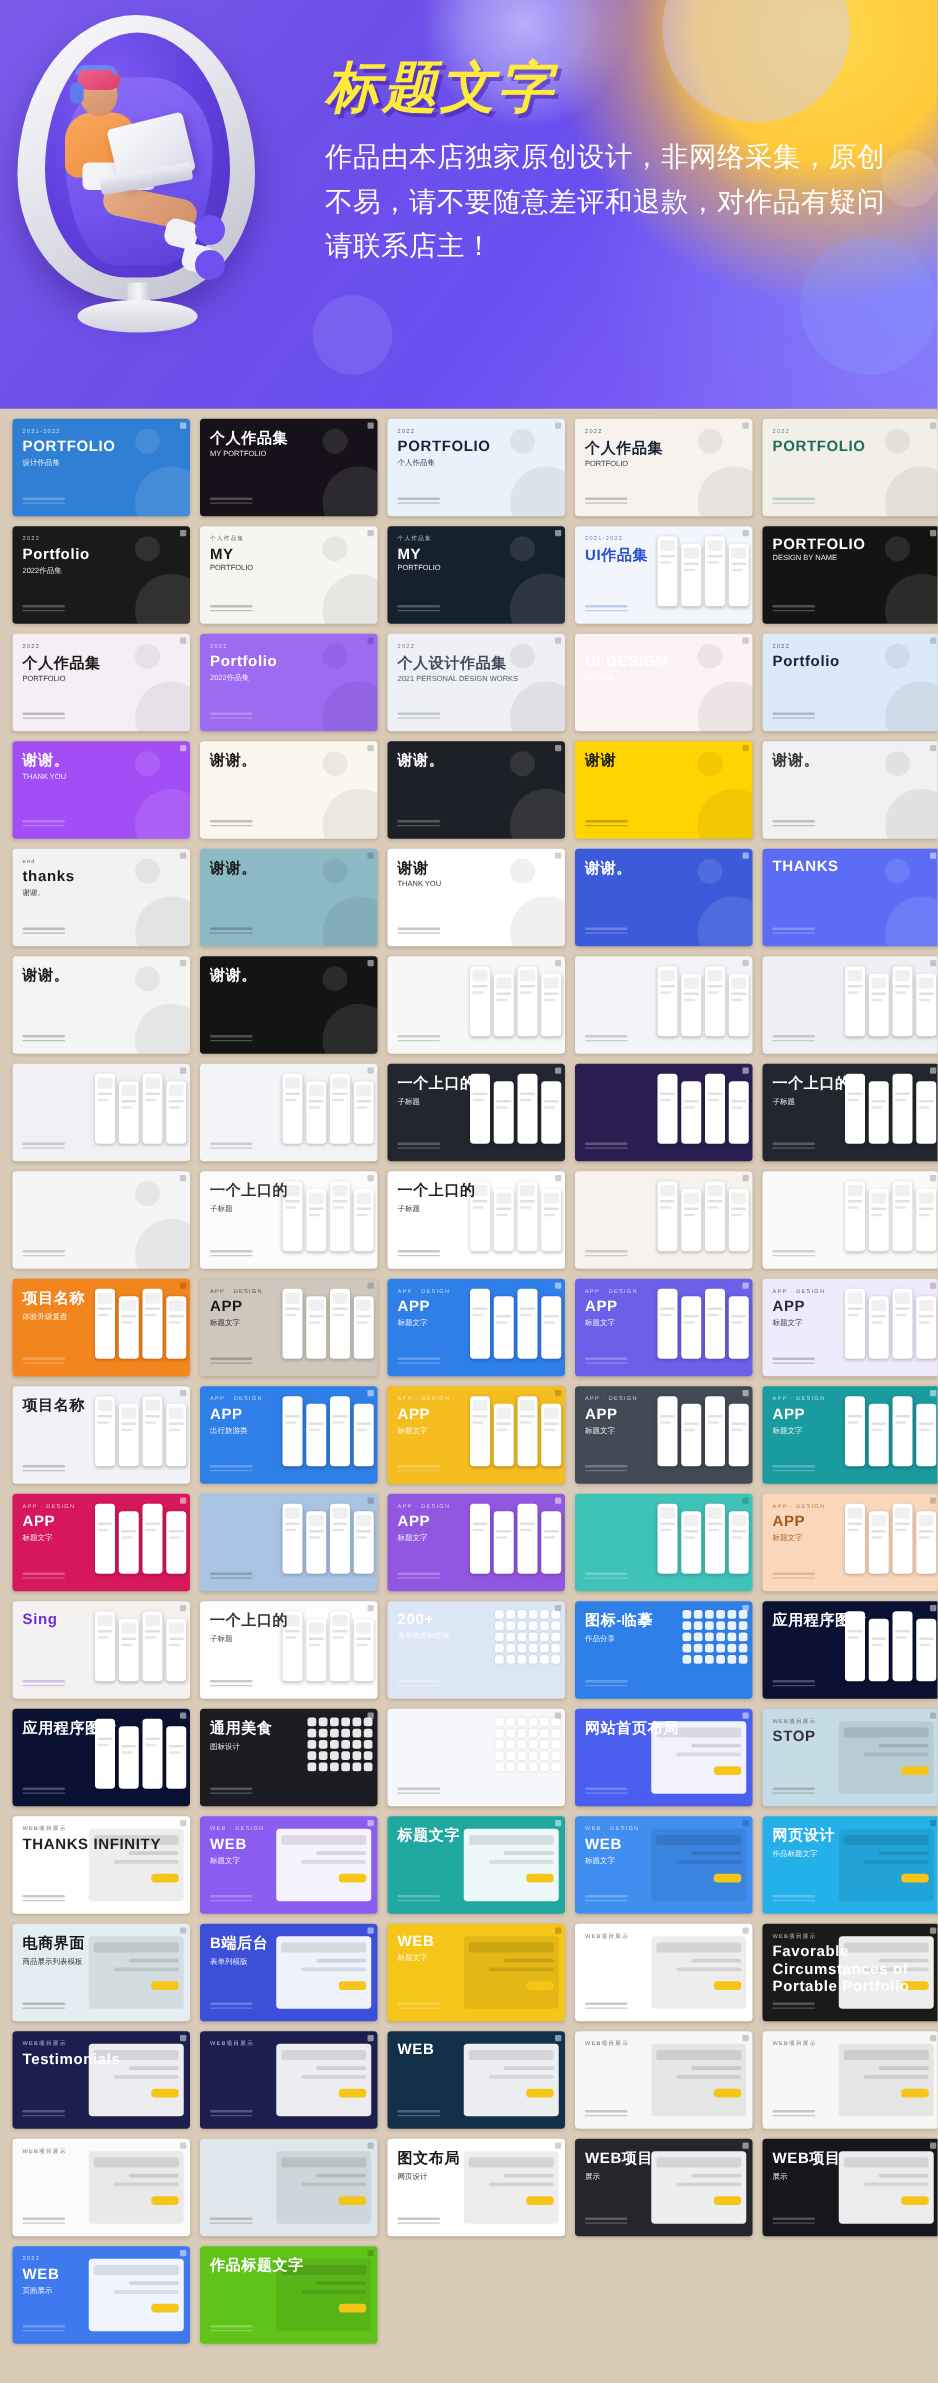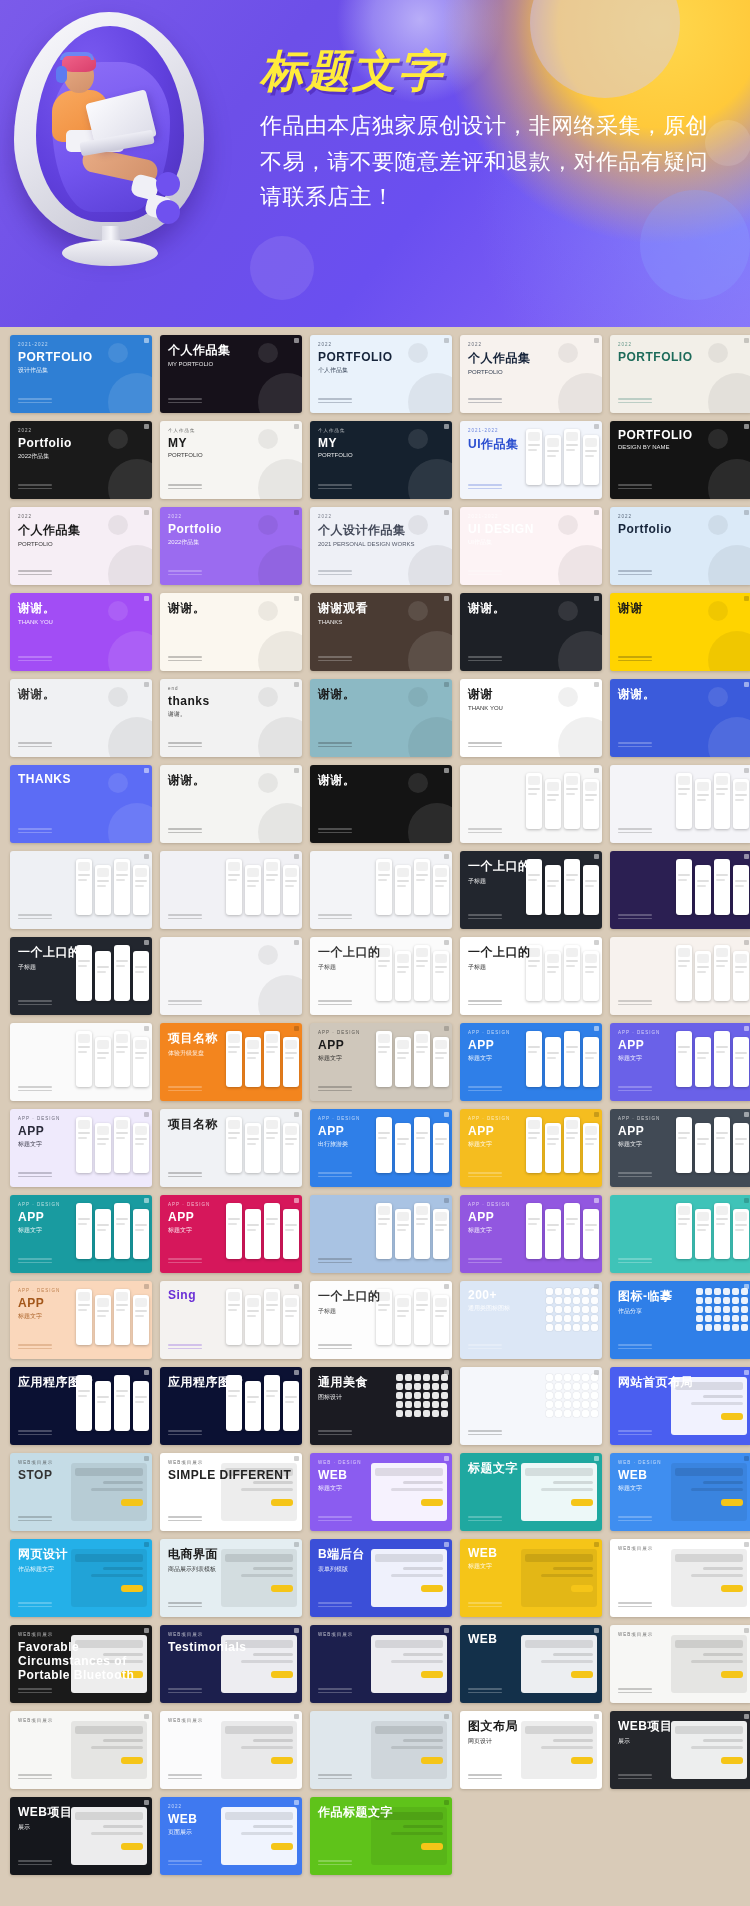--- a/index.html
+++ b/index.html
@@ -476,34 +476,20 @@
         <div class="t-lines" style="position:absolute;left:8px;bottom:8px;width:34px;color:#1a1a1a;">
           <i></i>
           <i></i>
         </div>
         <div class="t-inner">
           <div class="t-big">谢谢。</div>
           <div class="t-xs" style="margin-top:4px;"></div>
         </div>
         <div class="corner-mark" style="background:rgba(0,0,0,0.18)"></div>
       </div>
-      <div class="thumb" style="background: rgb(74, 59, 51); color: rgb(255, 255, 255);">
-        <div class="dot" style="right:-14px;bottom:-18px;width:58px;height:58px;background:rgba(255,255,255,0.10);"></div>
-        <div class="dot" style="right:24px;top:8px;width:20px;height:20px;background:rgba(255,255,255,0.10);"></div>
-        <div class="t-lines" style="position:absolute;left:8px;bottom:8px;width:34px;color:#ffffff;">
-          <i></i>
-          <i></i>
-        </div>
-        <div class="t-inner">
-          <div class="t-big">谢谢观看</div>
-          <div class="t-sm" style="margin-top:2px;opacity:.9">THANKS</div>
-          <div class="t-xs" style="margin-top:4px;"></div>
-        </div>
-        <div class="corner-mark" style="background:rgba(255,255,255,0.5)"></div>
-      </div>
       <div class="thumb" style="background: rgb(29, 32, 38); color: rgb(255, 255, 255);">
         <div class="dot" style="right:-14px;bottom:-18px;width:58px;height:58px;background:rgba(255,255,255,0.10);"></div>
         <div class="dot" style="right:24px;top:8px;width:20px;height:20px;background:rgba(255,255,255,0.10);"></div>
         <div class="t-lines" style="position:absolute;left:8px;bottom:8px;width:34px;color:#ffffff;">
           <i></i>
           <i></i>
         </div>
         <div class="t-inner">
           <div class="t-big">谢谢。</div>
           <div class="t-xs" style="margin-top:4px;"></div>
@@ -1709,21 +1695,21 @@
         <div class="sq" style="right:9px;top:15px;width:68px;height:8px;background:rgba(0,0,0,0.10);"></div>
         <div class="sq" style="right:9px;top:28px;width:40px;height:3px;background:rgba(0,0,0,0.12);"></div>
         <div class="sq" style="right:9px;top:35px;width:52px;height:3px;background:rgba(0,0,0,0.10);"></div>
         <div class="sq" style="right:9px;top:46px;width:22px;height:7px;background:#f5c518;border-radius:3px;"></div>
         <div class="t-lines" style="position:absolute;left:8px;bottom:8px;width:34px;color:#222222;">
           <i></i>
           <i></i>
         </div>
         <div class="t-inner">
           <div class="t-kicker">WEB项目展示</div>
-          <div class="t-big">SIMPLE DIFFERENT</div>
+          <div class="t-big">THANKS INFINITY</div>
           <div class="t-xs" style="margin-top:4px;"></div>
         </div>
         <div class="corner-mark" style="background:rgba(0,0,0,0.18)"></div>
       </div>
       <div class="thumb" style="background: rgb(139, 92, 240); color: rgb(255, 255, 255);">
         <div class="sq" style="right:5px;top:10px;width:76px;height:58px;background:rgba(255,255,255,0.92);border-radius:3px;"></div>
         <div class="sq" style="right:9px;top:15px;width:68px;height:8px;background:rgba(0,0,0,0.10);"></div>
         <div class="sq" style="right:9px;top:28px;width:40px;height:3px;background:rgba(0,0,0,0.12);"></div>
         <div class="sq" style="right:9px;top:35px;width:52px;height:3px;background:rgba(0,0,0,0.10);"></div>
         <div class="sq" style="right:9px;top:46px;width:22px;height:7px;background:#f5c518;border-radius:3px;"></div>
@@ -1862,21 +1848,21 @@
         <div class="sq" style="right:9px;top:15px;width:68px;height:8px;background:rgba(0,0,0,0.10);"></div>
         <div class="sq" style="right:9px;top:28px;width:40px;height:3px;background:rgba(0,0,0,0.12);"></div>
         <div class="sq" style="right:9px;top:35px;width:52px;height:3px;background:rgba(0,0,0,0.10);"></div>
         <div class="sq" style="right:9px;top:46px;width:22px;height:7px;background:#f5c518;border-radius:3px;"></div>
         <div class="t-lines" style="position:absolute;left:8px;bottom:8px;width:34px;color:#ffffff;">
           <i></i>
           <i></i>
         </div>
         <div class="t-inner">
           <div class="t-kicker">WEB项目展示</div>
-          <div class="t-big">Favorable Circumstances of Portable Bluetooth</div>
+          <div class="t-big">Favorable Circumstances of Portable Portfolio</div>
           <div class="t-xs" style="margin-top:4px;"></div>
         </div>
         <div class="corner-mark" style="background:rgba(255,255,255,0.5)"></div>
       </div>
       <div class="thumb" style="background: rgb(28, 31, 77); color: rgb(255, 255, 255);">
         <div class="sq" style="right:5px;top:10px;width:76px;height:58px;background:rgba(255,255,255,0.92);border-radius:3px;"></div>
         <div class="sq" style="right:9px;top:15px;width:68px;height:8px;background:rgba(0,0,0,0.10);"></div>
         <div class="sq" style="right:9px;top:28px;width:40px;height:3px;background:rgba(0,0,0,0.12);"></div>
         <div class="sq" style="right:9px;top:35px;width:52px;height:3px;background:rgba(0,0,0,0.10);"></div>
         <div class="sq" style="right:9px;top:46px;width:22px;height:7px;background:#f5c518;border-radius:3px;"></div>

